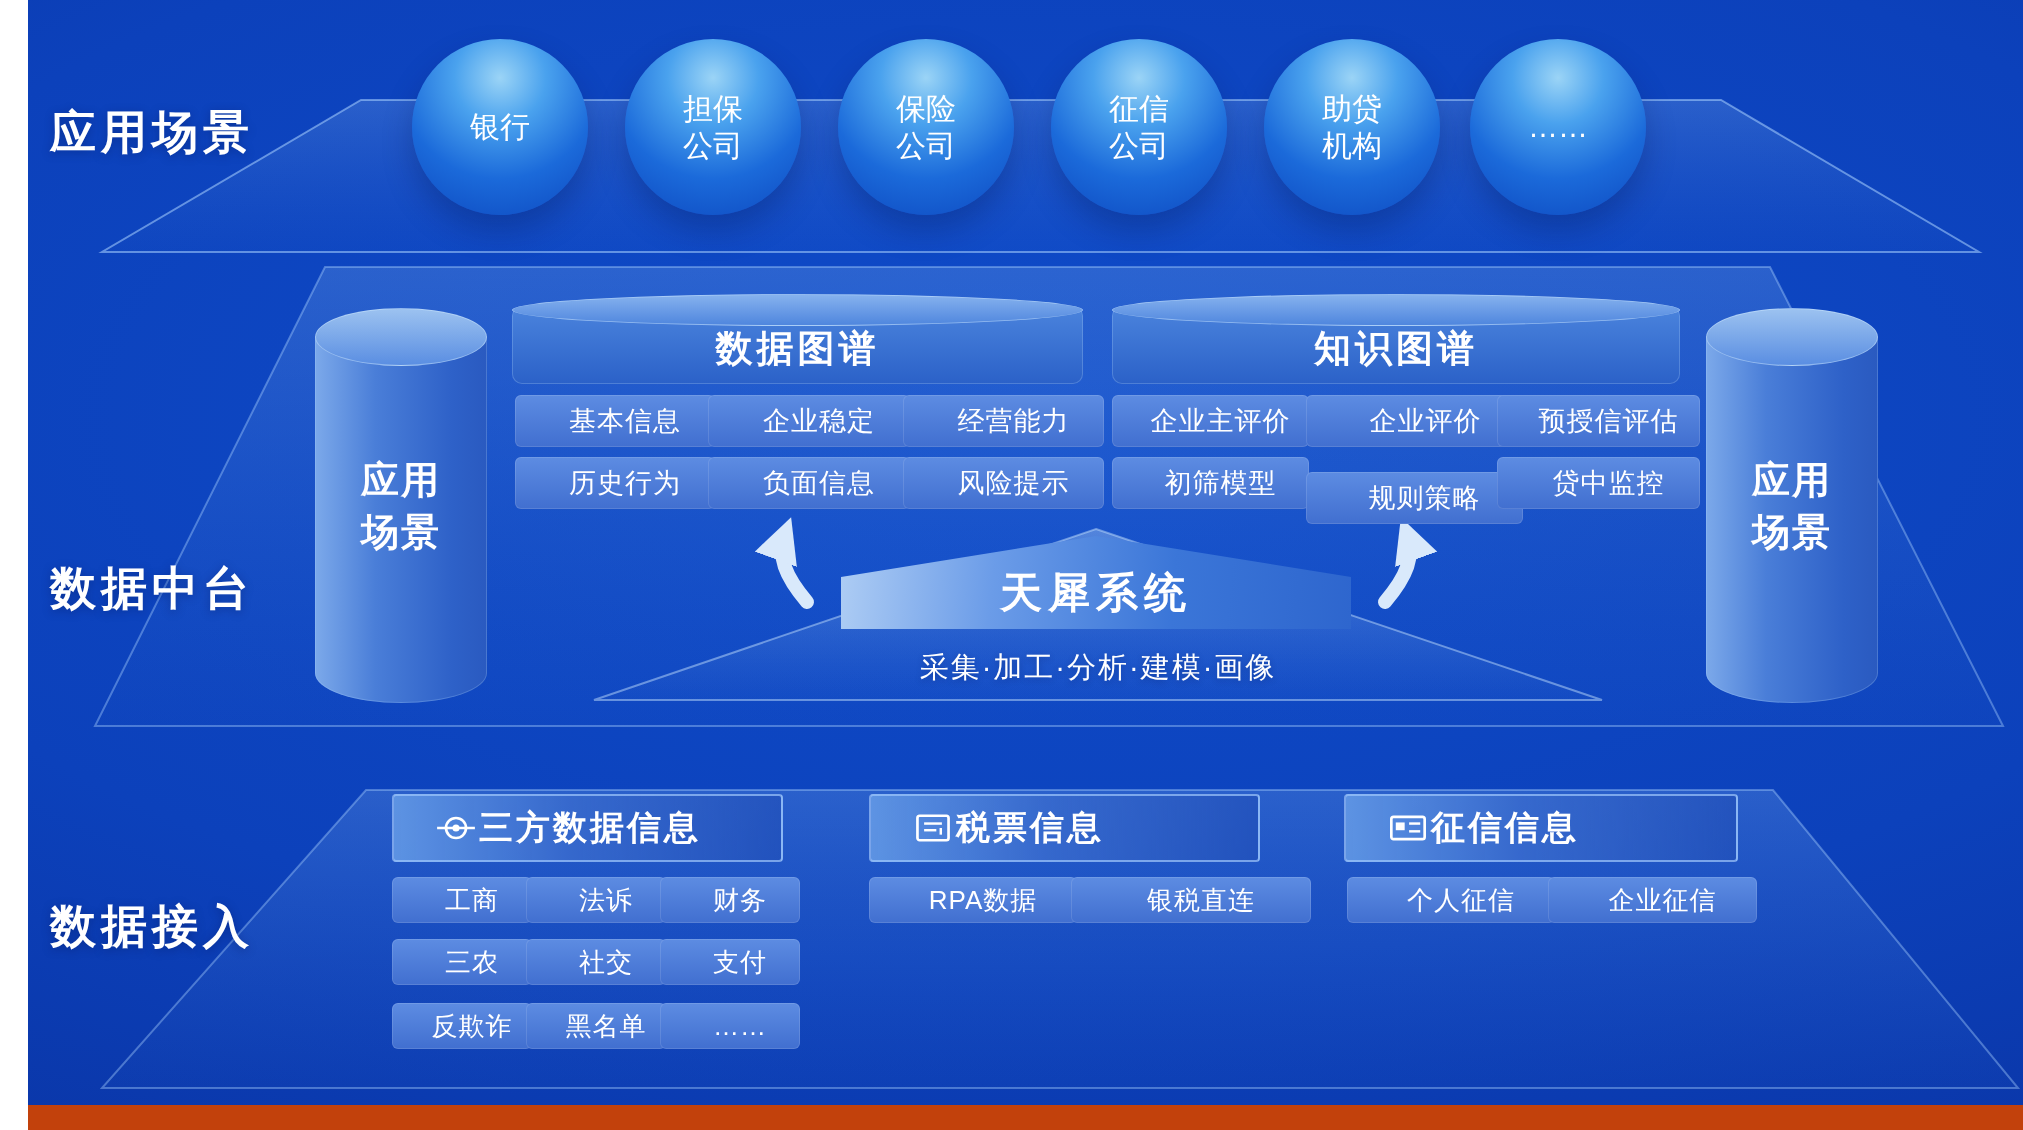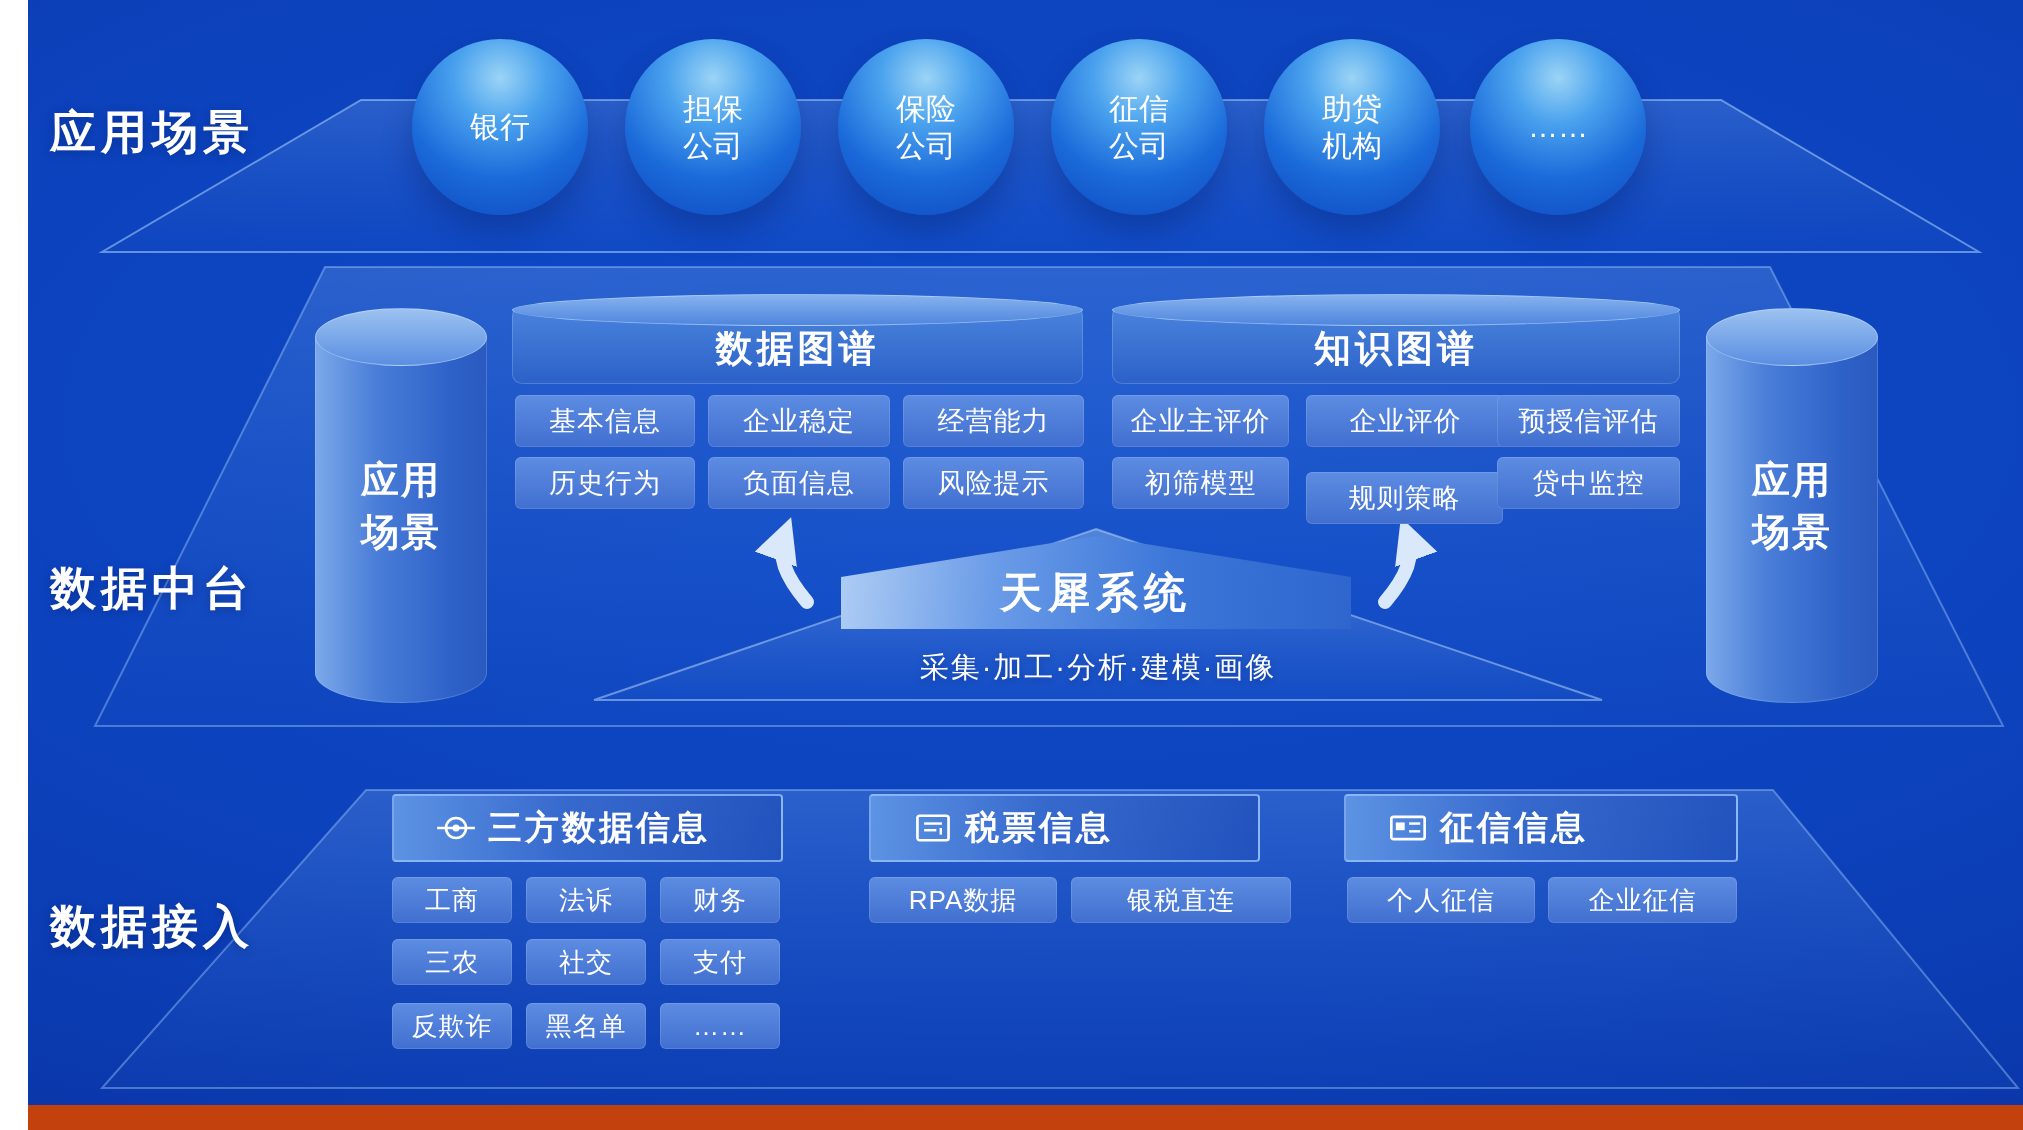--- a/index.html
+++ b/index.html
@@ -50,40 +50,41 @@
   .disk-title { position:absolute; z-index:2; left:0; right:0; top:50%; transform:translateY(-42%);
     text-align:center; font-size:37px; font-weight:bold; letter-spacing:4px;
   }
 
   .chip {
     position:absolute; height:52px; border-radius:6px;
     background: linear-gradient(180deg, #5d8ce2 0%, #416fd0 100%);
     display:flex; align-items:center; justify-content:center;
     font-size:27px; letter-spacing:1px; box-shadow: inset 0 0 0 1px rgba(255,255,255,.12);
     white-space:nowrap;
+    padding-left:20px;
   }
   .chip.small { height:46px; font-size:26px; }
 
   .banner {
     position:absolute; left:813px; top:536px; width:510px; height:93px;
     clip-path: polygon(0 44%, 50% 0, 100% 44%, 100% 100%, 0 100%);
     background: linear-gradient(95deg, #aecdf4 0%, #6b9ce8 30%, #3b76d8 65%, #2e66ce 100%);
     display:flex; align-items:flex-end; justify-content:center; padding-bottom:8px; box-sizing:border-box;
     font-size:42px; font-weight:bold; letter-spacing:6px;
   }
   .banner-sub {
     position:absolute; left:770px; top:648px; width:600px; text-align:center;
     font-size:29px; letter-spacing:2px; text-shadow:0 2px 6px rgba(0,20,80,.3);
   }
 
   .bar {
     position:absolute; top:794px; height:68px; box-sizing:border-box; border-radius:4px;
     border:2px solid rgba(160,200,252,.7);
     background: linear-gradient(90deg, rgba(96,150,228,.95) 0%, rgba(56,106,205,.9) 45%, rgba(34,80,185,.7) 100%);
-    display:flex; align-items:center; gap:12px; padding-left:42px;
+    display:flex; align-items:center; gap:3px; padding-left:42px;
   }
   .bar-icon svg { width:40px; height:40px; display:block; }
   .bar-title { font-size:34px; font-weight:bold; letter-spacing:3px; white-space:nowrap; }
 </style>
 </head>
 <body>
 
 <div class="stage">
   <div class="canvas"></div>
 

